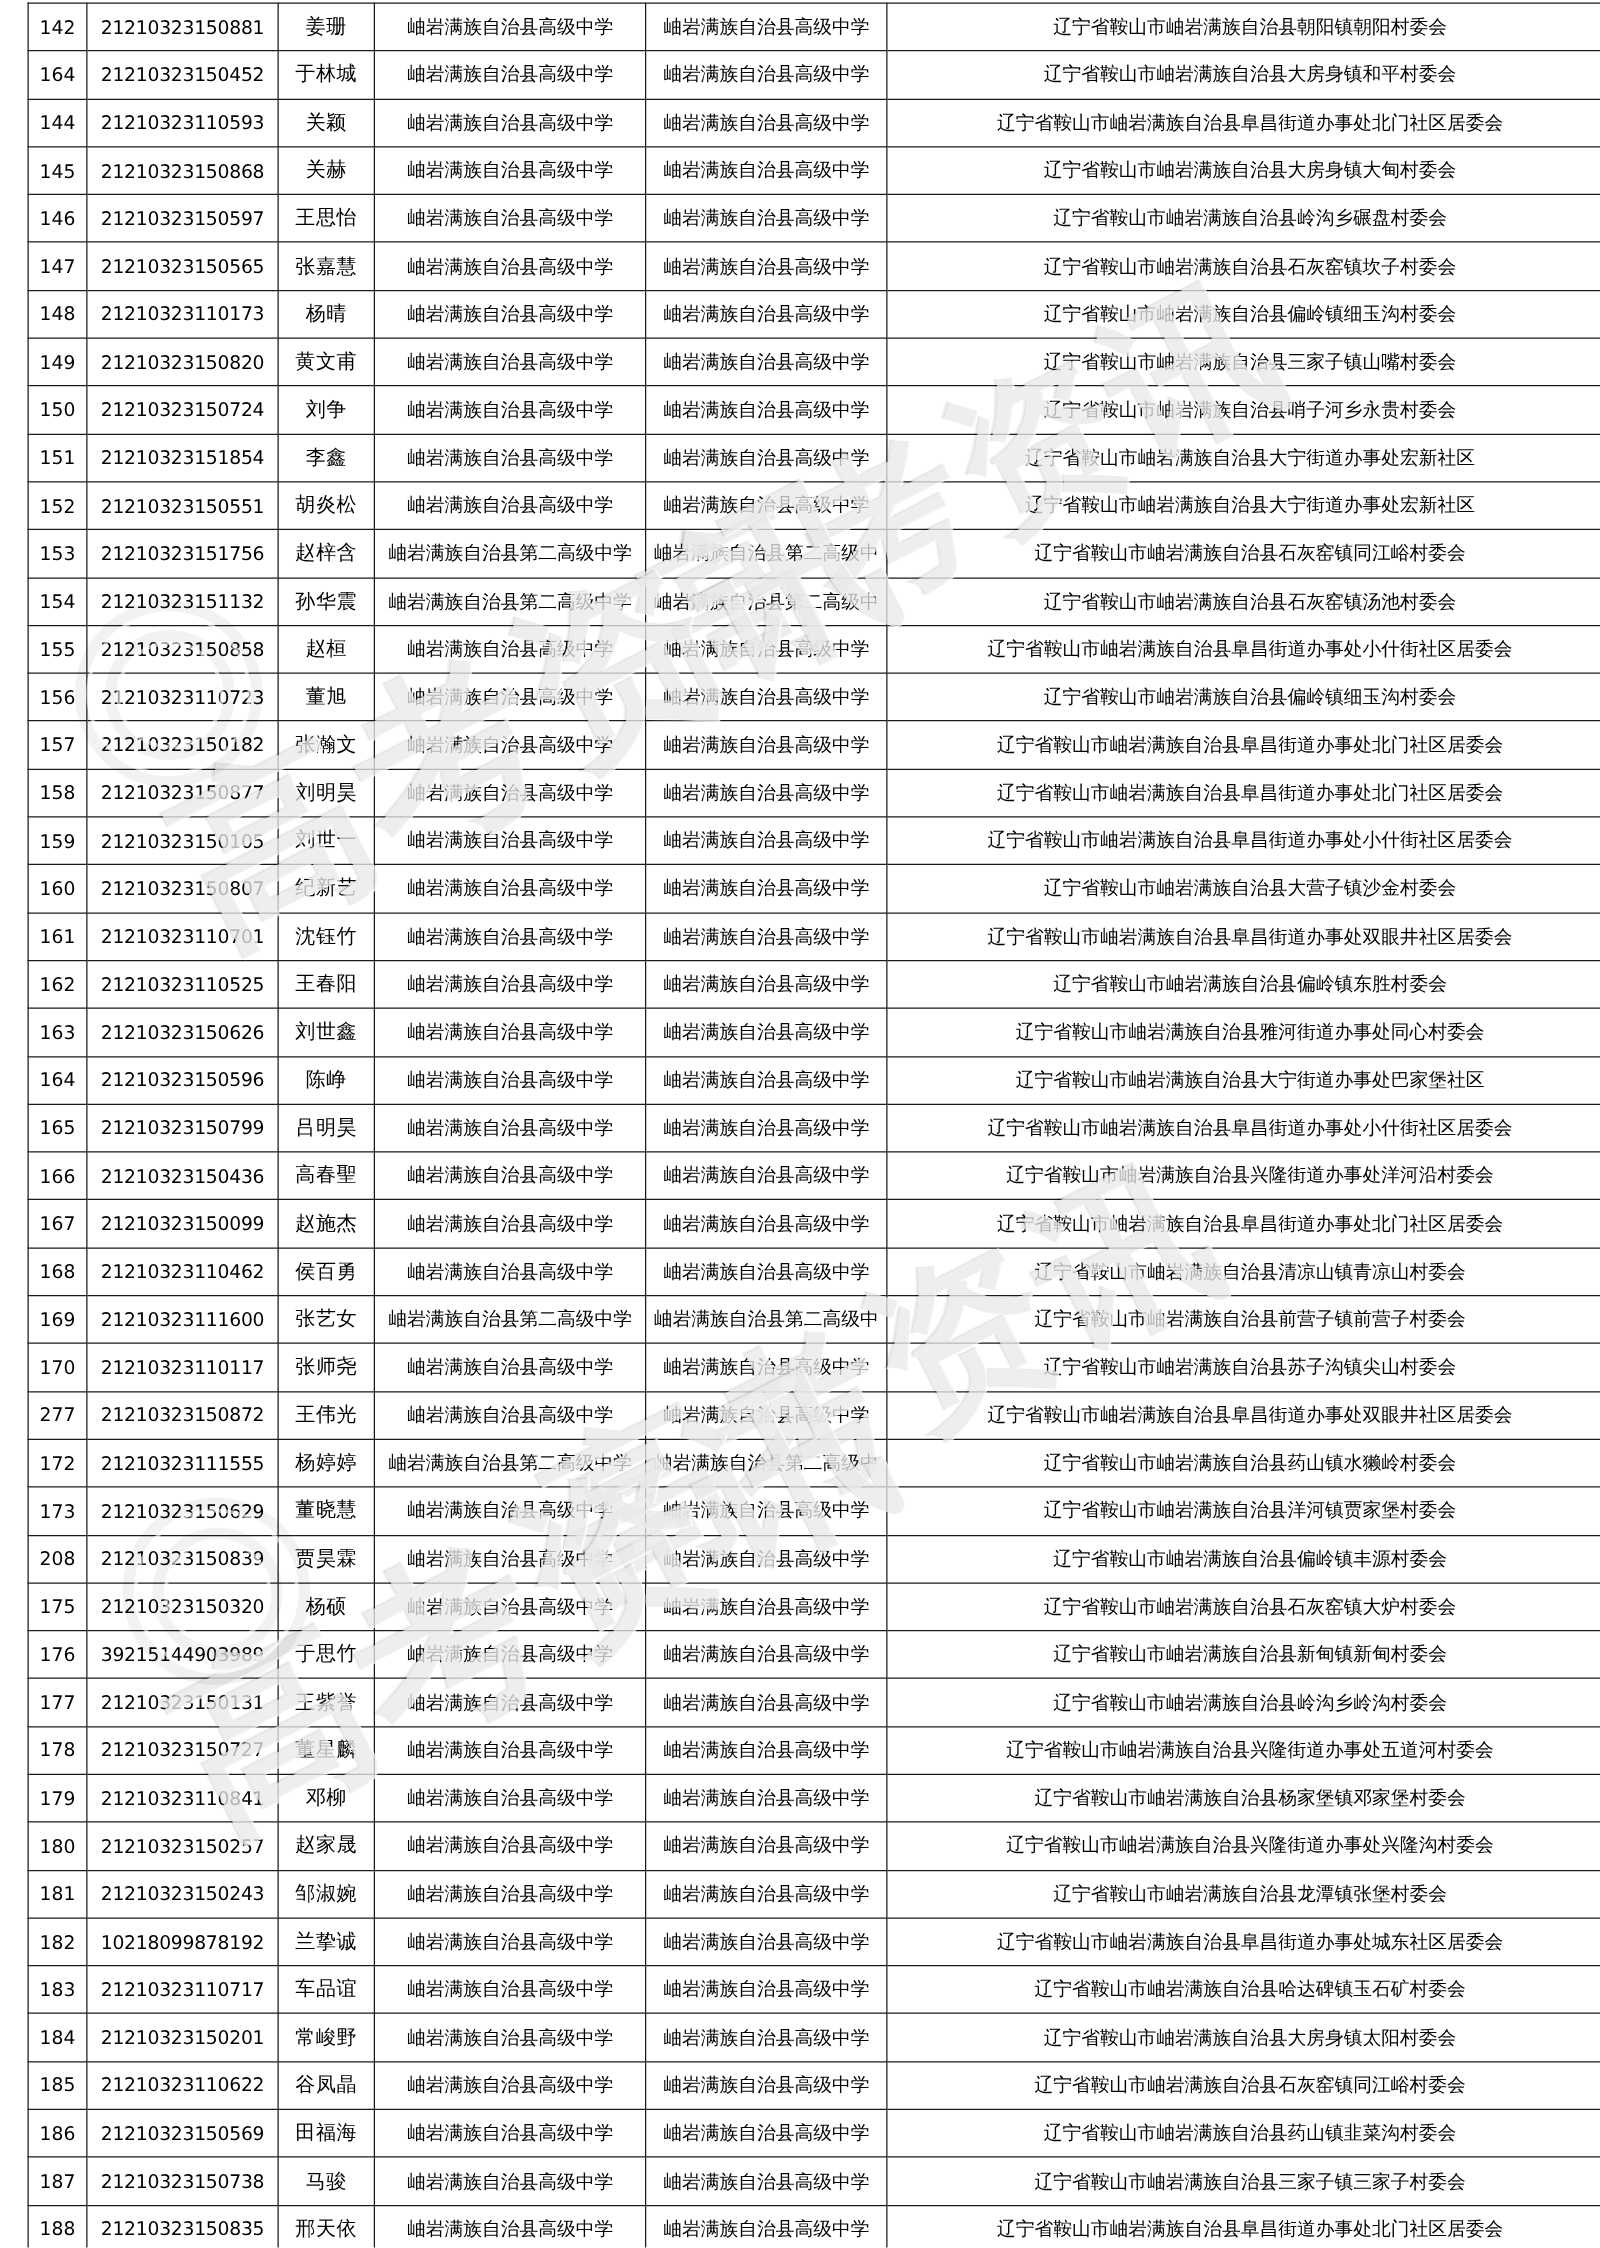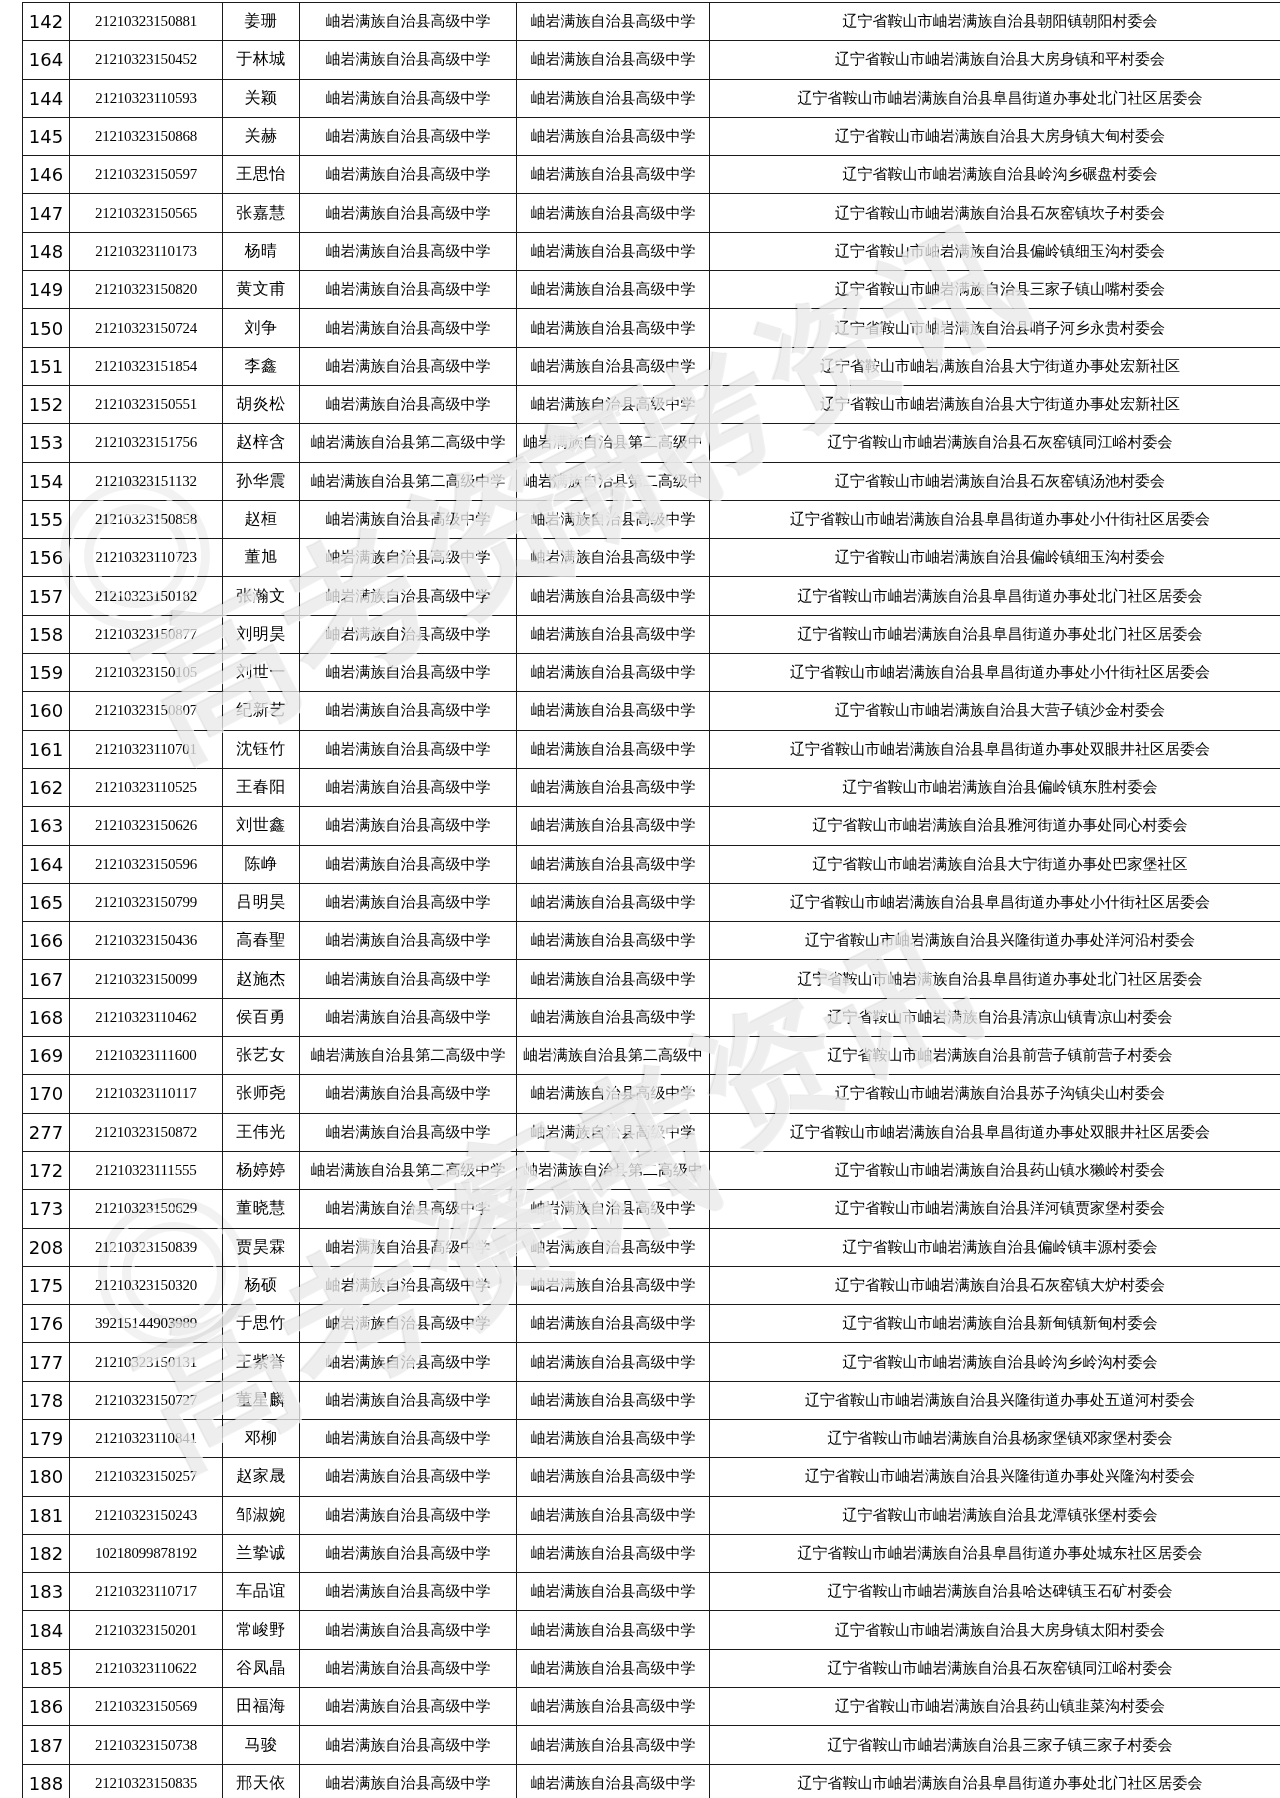--- a/index.html
+++ b/index.html
@@ -64,22 +64,22 @@
   table#roster-table td {
     border: 1.6px solid #1a1a1a;
     height: 37.3px;
     padding: 0 2px;
     text-align: center;
     vertical-align: middle;
     overflow: hidden;
     white-space: nowrap;
     background: #ffffff;
   }
-  .c-idx  { width: 42px;  font-size: 18px; }
-  .c-id   { width: 148px; font-size: 15px; letter-spacing: -0.2px; font-family: Liberation Serif, serif; }
+  .c-idx  { width: 42px;  font-size: 15px; }
+  .c-id   { width: 148px; font-size: 15px; letter-spacing: -0.2px; }
   .c-name { width: 72px;  font-size: 16px; letter-spacing: 0.5px; border-radius: 18px; }
   .c-sch1 { width: 212px; font-size: 15px; }
   .c-sch2 { width: 188px; font-size: 15px; }
   .c-addr { width: 576px; font-size: 15px; }
 </style>
 </head>
 <body>
 
 <div id="watermark-layer">
   <div class="wm wm-a">高考资讯</div>

